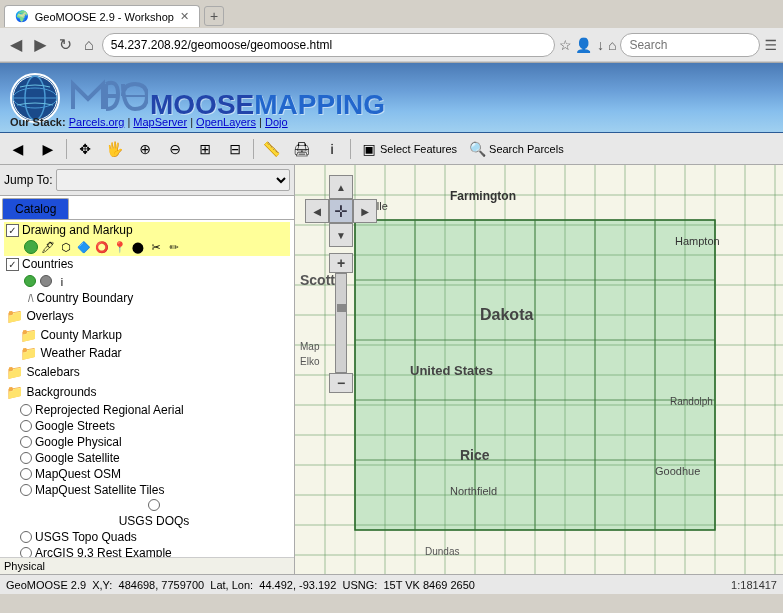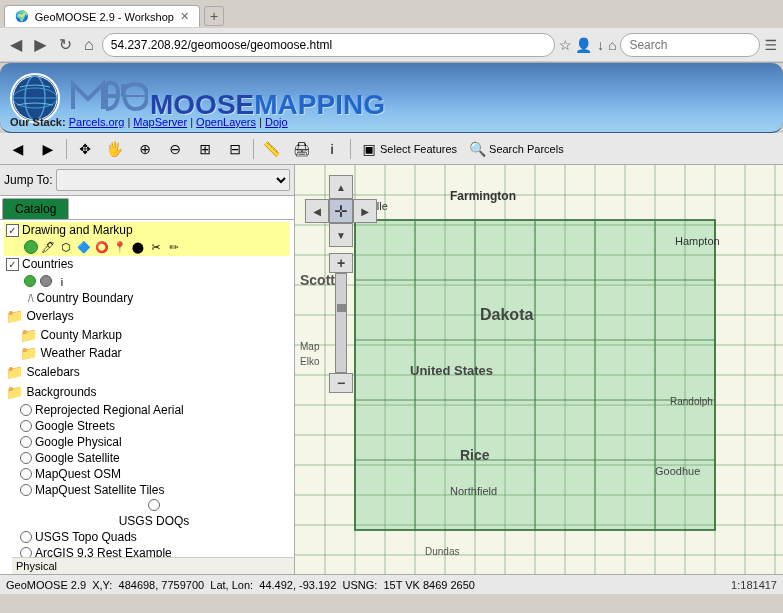--- a/index.html
+++ b/index.html
@@ -13,21 +13,21 @@
     .tab-close { cursor: pointer; font-size: 11px; color: #666; }
     .tab-new { background: none; border: 1px solid #aaa; border-radius: 3px; width: 20px; height: 20px; display: flex; align-items: center; justify-content: center; cursor: pointer; margin-left: 4px; font-size: 14px; color: #555; }
     .nav-bar { background: #e8e8e8; display: flex; align-items: center; padding: 3px 6px; gap: 4px; height: 34px; border-bottom: 1px solid #ccc; }
     .nav-btn { background: none; border: none; cursor: pointer; padding: 2px 4px; color: #555; font-size: 16px; }
     .nav-btn:disabled { color: #bbb; cursor: default; }
     .address-bar { flex: 1; border: 1px solid #aaa; border-radius: 12px; background: #fff; padding: 2px 8px; font-size: 12px; height: 24px; }
     .search-box { border: 1px solid #aaa; border-radius: 12px; background: #fff; padding: 2px 8px; font-size: 12px; height: 24px; width: 140px; }
     .nav-icon-btn { background: none; border: none; cursor: pointer; color: #555; font-size: 14px; }
 
     
-    .app-header { background: linear-gradient(180deg, #4a7ab5 0%, #6a9fd8 40%, #87bfed 70%, #a0d0f0 100%); height: 70px; display: flex; align-items: center; padding: 5px 10px; border-bottom: 1px solid #2a5a95; position: relative; overflow: hidden; border-radius: 11px; }
+    .app-header { background: linear-gradient(180deg, #4a7ab5 0%, #6a9fd8 40%, #87bfed 70%, #a0d0f0 100%); height: 70px; display: flex; align-items: center; padding: 5px 10px; border-bottom: 1px solid #2a5a95; position: relative; overflow: hidden; }
     .header-logo { display: flex; align-items: center; gap: 8px; }
     .logo-globe { width: 50px; height: 50px; border-radius: 50%; background: radial-gradient(circle at 35% 35%, #4a90d9, #1a4a7a); border: 2px solid #fff; display: flex; align-items: center; justify-content: center; overflow: hidden; }
     .header-title { color: #1a3a6a; font-size: 28px; font-weight: bold; text-shadow: 1px 1px 0 rgba(255,255,255,0.5); }
     .header-title span { color: #2255aa; }
     .header-stack { position: absolute; bottom: 4px; left: 10px; font-size: 11px; color: #222; }
     .header-stack a { color: #0000cc; text-decoration: underline; }
 
     
     .toolbar { background: #e8e8e8; border-bottom: 1px solid #aaa; display: flex; align-items: center; padding: 2px 4px; gap: 2px; height: 32px; }
     .toolbar-btn { background: none; border: 1px solid transparent; border-radius: 3px; padding: 2px 4px; cursor: pointer; display: flex; align-items: center; gap: 2px; font-size: 11px; height: 26px; }
@@ -37,21 +37,21 @@
     
     .main-layout { display: flex; height: calc(613px - 28px - 34px - 70px - 32px - 20px); }
 
     
     .sidebar { width: 295px; background: #fff; border-right: 1px solid #aaa; overflow: hidden; display: flex; flex-direction: column; }
     .jump-to { padding: 4px; background: #e8e8e8; border-bottom: 1px solid #aaa; display: flex; align-items: center; gap: 4px; }
     .jump-label { font-size: 12px; white-space: nowrap; }
     .jump-select { flex: 1; height: 22px; border: 1px solid #aaa; border-radius: 2px; font-size: 11px; }
     .catalog-tab { display: flex; border-bottom: 1px solid #aaa; }
     .cat-tab { padding: 3px 12px; border: 1px solid #aaa; border-bottom: none; background: #f0f0f0; font-size: 12px; cursor: pointer; margin: 2px 2px 0 2px; border-radius: 2px 2px 0 0; }
-    .cat-tab.active { background: #15803d; border-bottom-color: #fff; }
+    .cat-tab.active { background: #1d4ed8; border-bottom-color: #fff; }
     .tree-area { flex: 1; overflow-y: auto; padding: 2px; }
     .tree-item { display: flex; align-items: center; gap: 3px; padding: 1px 2px; cursor: pointer; user-select: none; }
     .tree-item.highlighted { background: #ffff99; }
     .checkbox { width: 13px; height: 13px; border: 1px solid #666; display: flex; align-items: center; justify-content: center; font-size: 10px; background: #fff; }
     .radio-btn { width: 12px; height: 12px; border-radius: 50%; border: 1px solid #666; background: #fff; display: flex; align-items: center; justify-content: center; }
     .layer-icon { width: 16px; height: 16px; display: flex; align-items: center; justify-content: center; font-size: 11px; }
     .section-header { display: flex; align-items: center; gap: 3px; padding: 2px; }
     .folder-yellow { color: #ddaa00; font-size: 14px; }
 
     
@@ -285,21 +285,21 @@
         <div class="radio-btn"></div>
         <span>USGS Topo Quads</span>
       </div>
       <div class="tree-item" style="padding-left:16px;">
         <div class="radio-btn"></div>
         <span>ArcGIS 9.3 Rest Example</span>
       </div>
 
     </div>
 
-    <div style="padding: 2px 4px; background: #f0f0e8; border-top: 1px solid #ccc; font-size: 11px; margin-left: 12px;">
+    <div style="padding: 2px 4px; background: #f0f0e8; border-top: 1px solid #ccc; font-size: 11px;">
       <span>Physical</span>
     </div>
   </div>
 
   <div class="map-area">
 
     <svg class="map-svg" viewBox="0 0 488 409" xmlns="http://www.w3.org/2000/svg">
 
       <rect width="488" height="409" fill="#f5f5e8"></rect>
 

